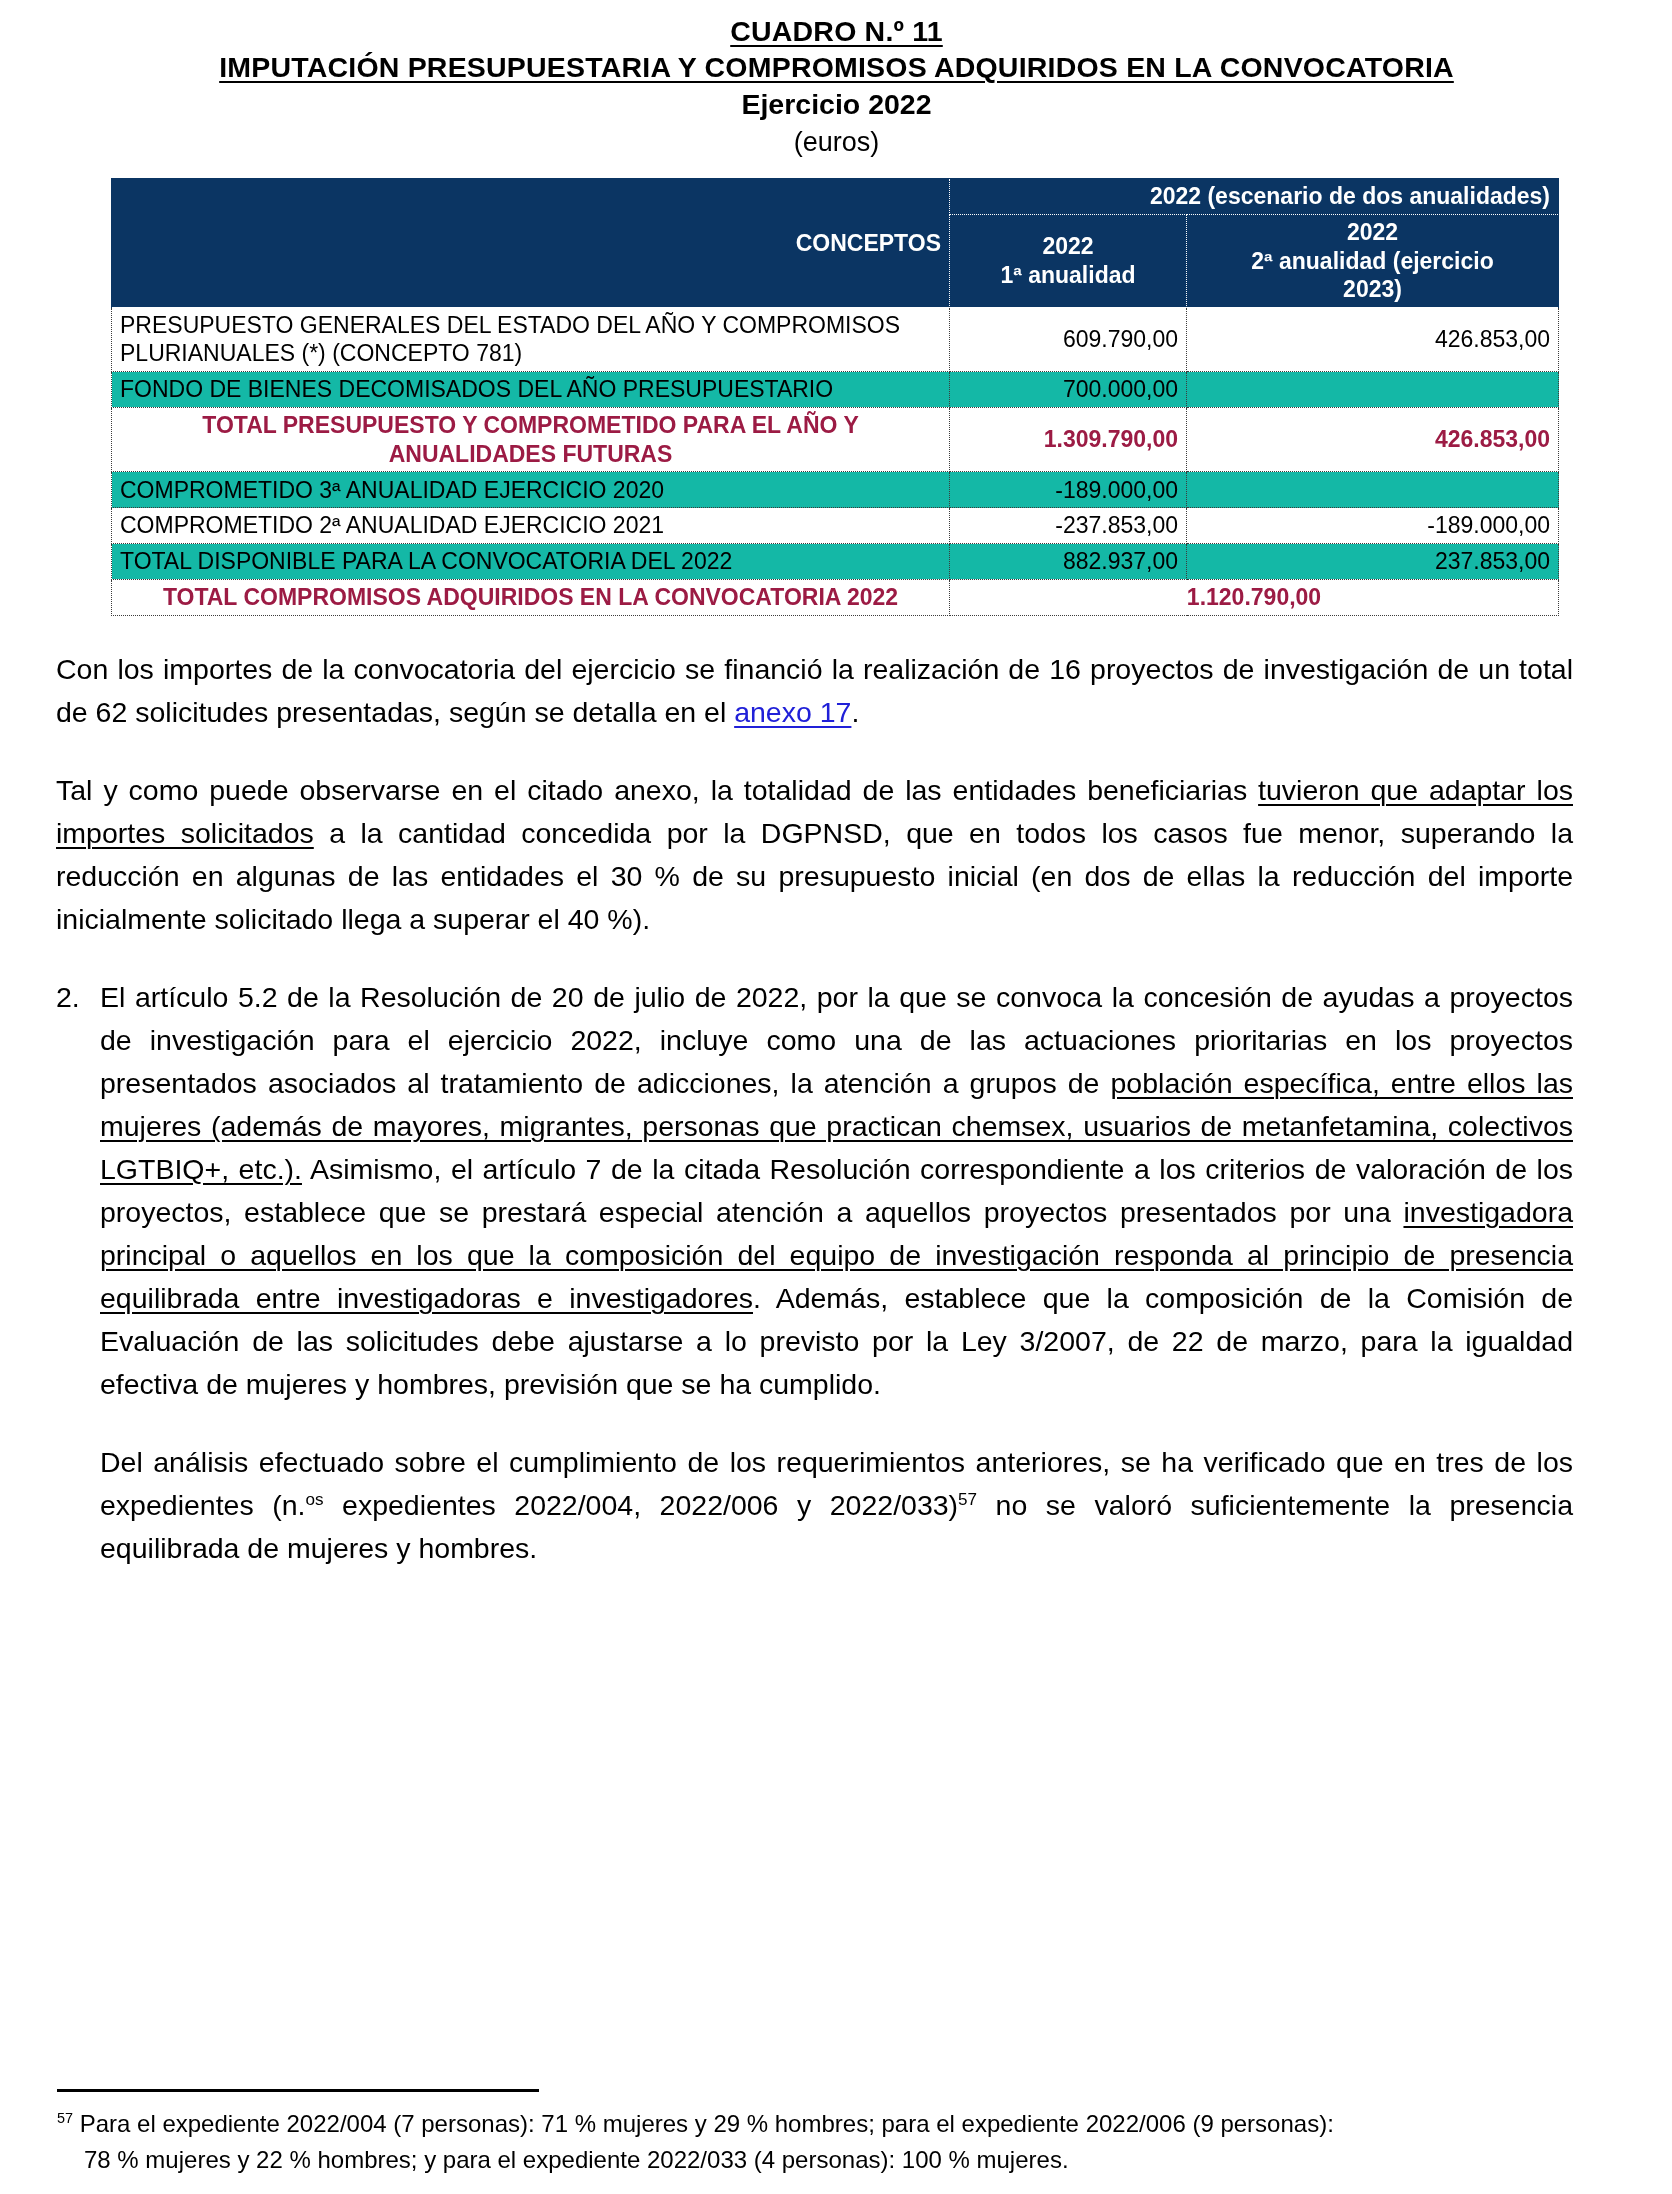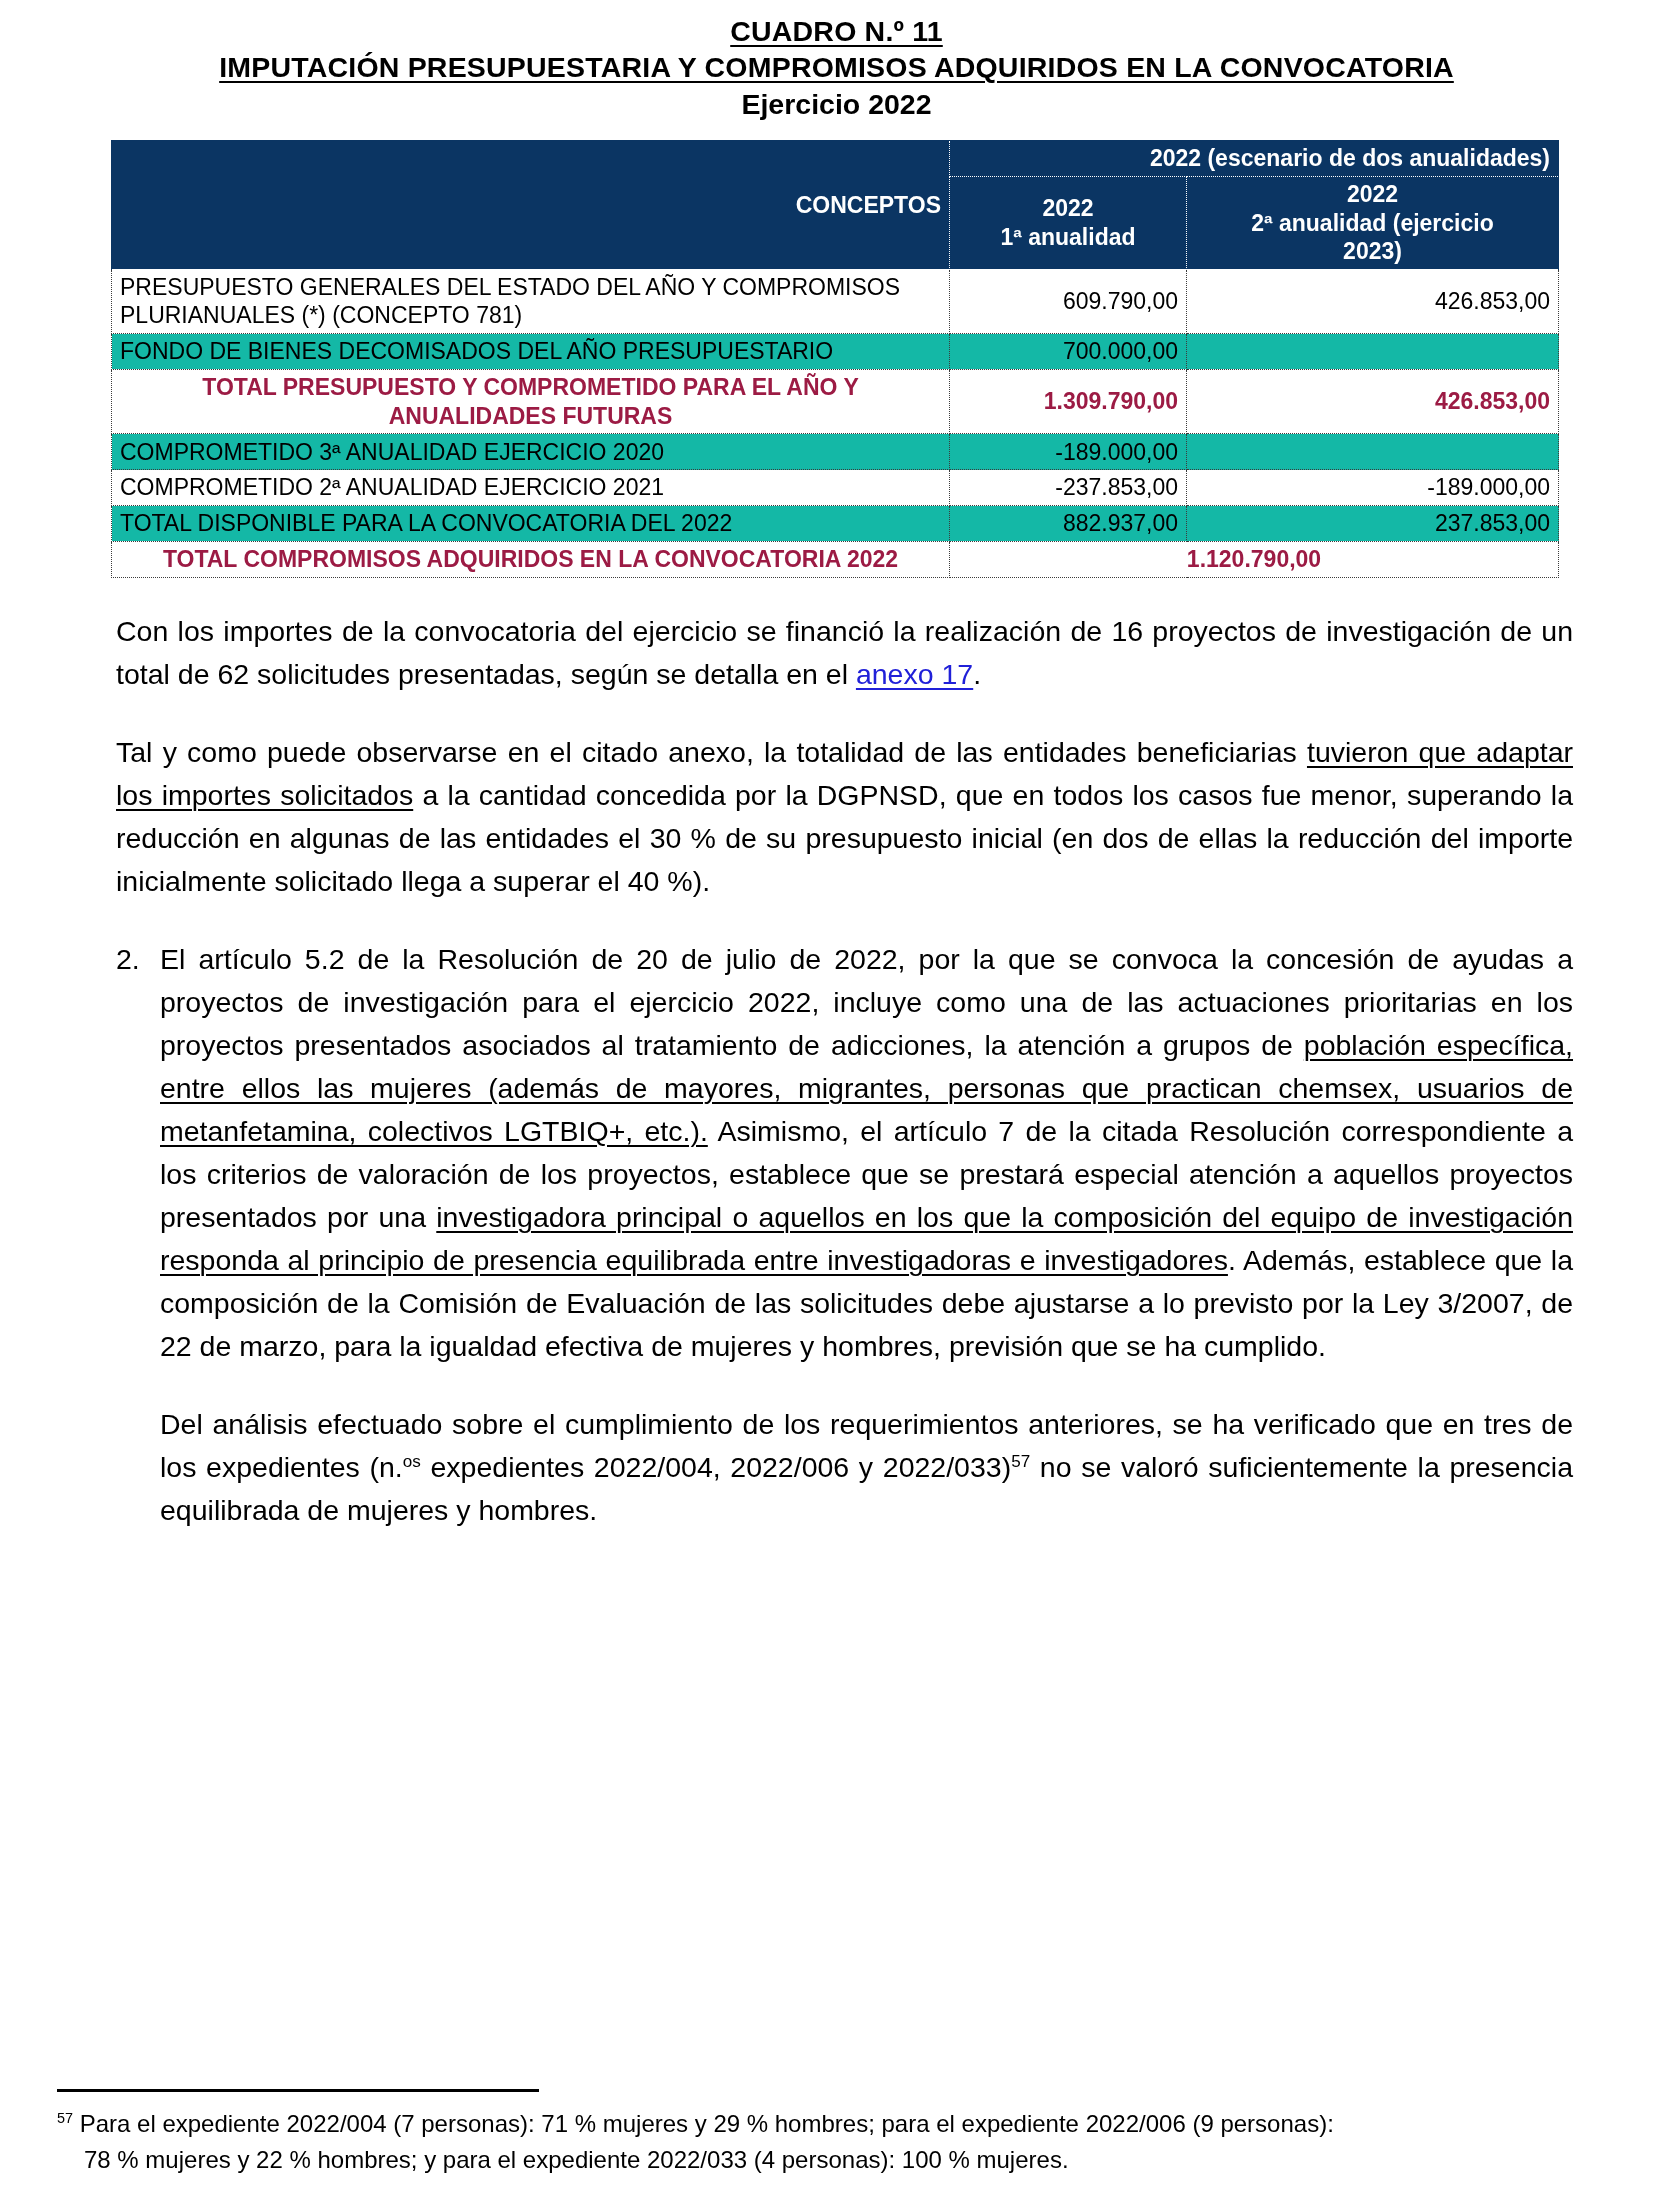--- a/index.html
+++ b/index.html
@@ -101,21 +101,21 @@
   .source {
     margin: 8px 0 0 115px;
     width: 1446px;
     font-size: 22px;
     line-height: 30px;
   }
 
   
   .body-area {
     margin: 32px 0 0 0;
-    padding: 0 100px 0 116px;
+    padding: 0 100px 0 56px;
   }
   p.para {
     margin: 0 0 35px 0;
     font-size: 28.5px;
     line-height: 43px;
     text-align: justify;
     text-justify: inter-word;
   }
   p.para:last-child { margin-bottom: 0; }
 
@@ -178,20 +178,21 @@
 <div class="page">
 
   <div class="title-block">
     <div class="t-line">
       <span class="t-underline">CUADRO N.º 11</span>
     </div>
     <div class="t-line">
       <span class="t-underline">IMPUTACIÓN PRESUPUESTARIA Y COMPROMISOS ADQUIRIDOS EN LA CONVOCATORIA</span>
     </div>
     <div class="t-sub">Ejercicio 2022</div>
+    <div class="t-units">(euros)</div>
   </div>
 
   <div class="table-wrap">
     <table class="cuadro">
       <colgroup>
         <col class="col-concept">
         <col class="col-a1">
         <col class="col-a2">
       </colgroup>
       <thead>

